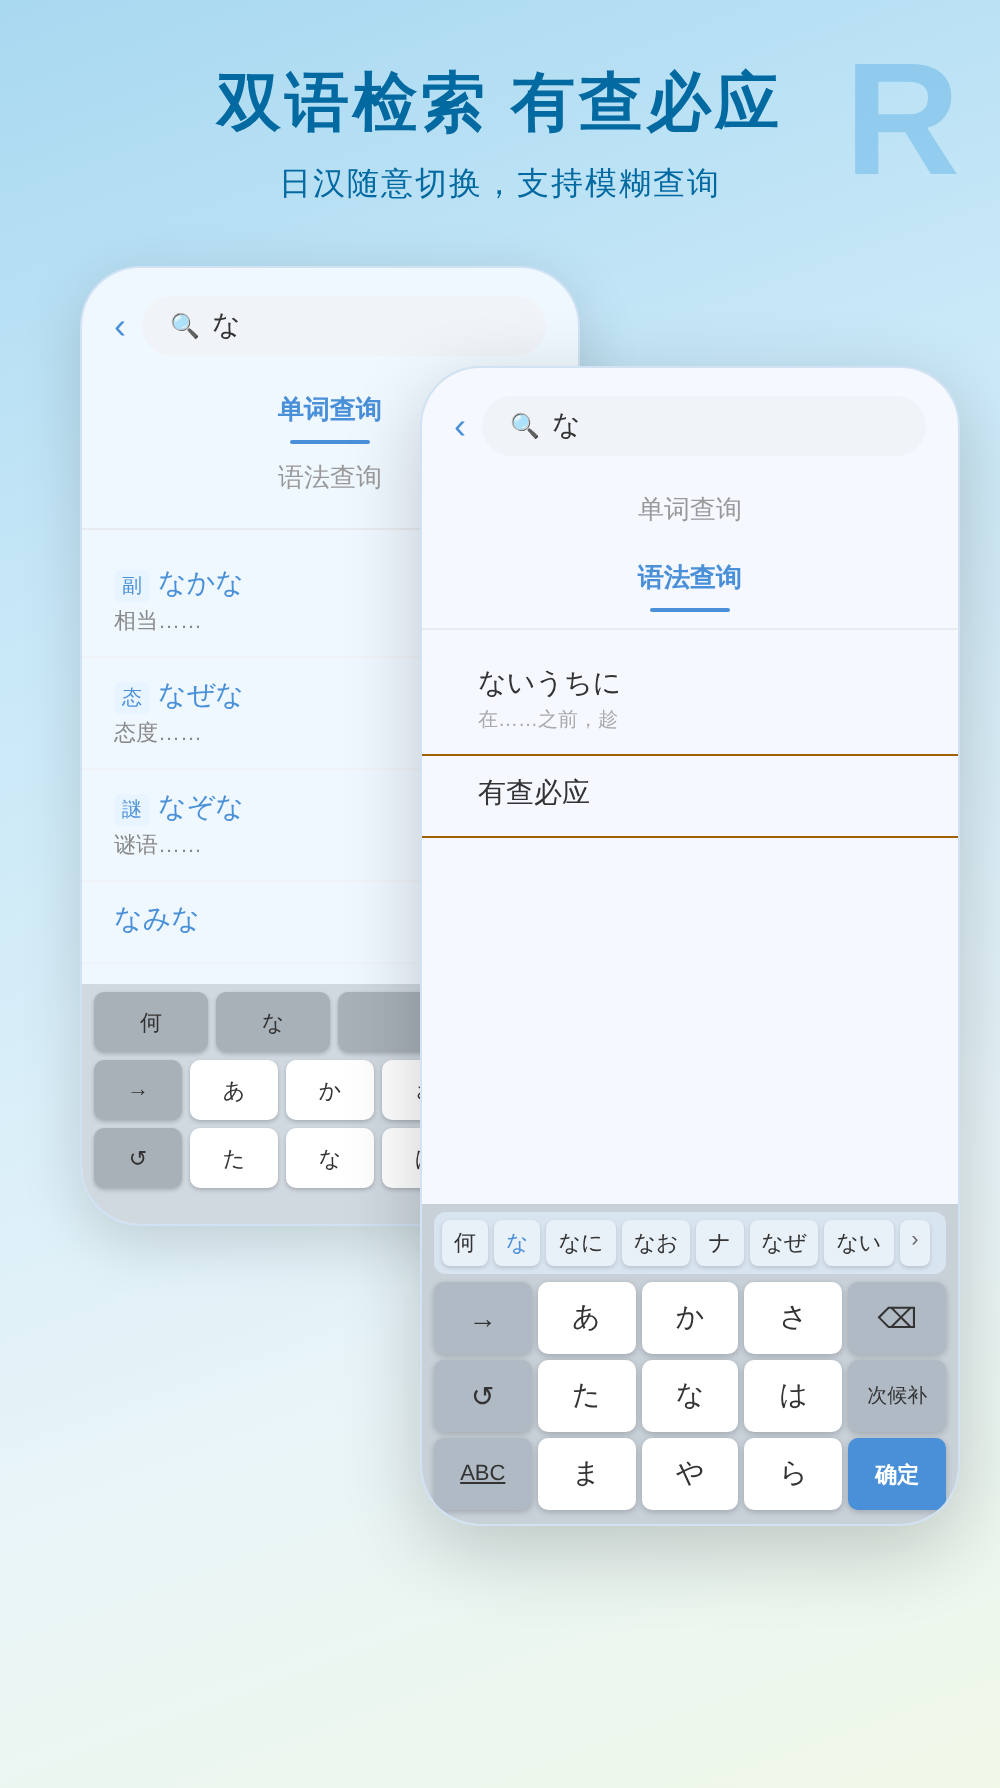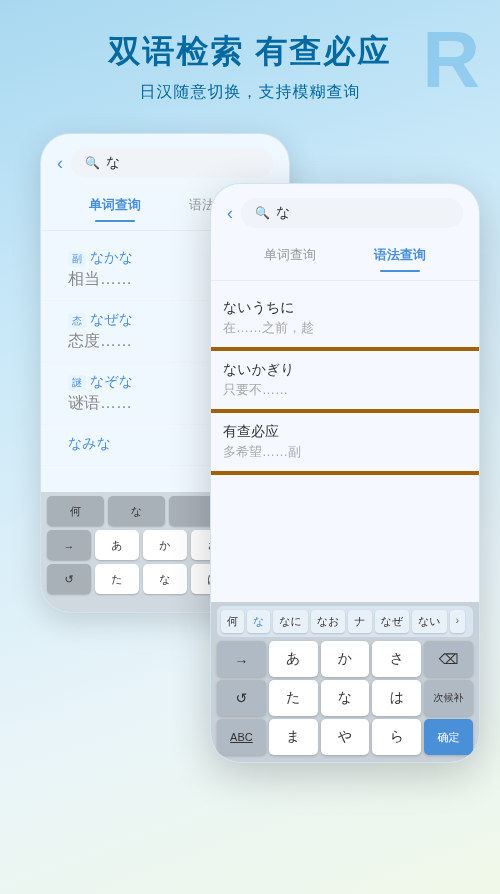--- a/index.html
+++ b/index.html
@@ -112,20 +112,21 @@
     .search-text {
       font-size: 14px;
       color: #333;
     }
 
     
     .tabs {
       display: flex;
       padding: 0 24px;
       margin-bottom: 8px;
+      flex-direction: column;
     }
     .tab {
       flex: 1;
       text-align: center;
       padding: 8px 4px;
       font-size: 13px;
       color: #999;
       position: relative;
     }
     .tab.active {
@@ -146,30 +147,30 @@
 
     
     .divider {
       height: 1px;
       background: #e8ecf0;
       margin: 0 0 8px;
     }
 
     
     .list-item {
-      padding: 10px 27px;
+      padding: 10px 16px;
       border-bottom: 1px solid #f0f4f8;
     }
     .list-item-jp {
       font-size: 14px;
       color: #4a90d9;
       margin-bottom: 2px;
     }
     .list-item-cn {
-      font-size: 16px;
+      font-size: 11px;
       color: #888;
     }
     .list-item-tag {
       display: inline-block;
       background: #e8f4ff;
       color: #4a90d9;
       font-size: 10px;
       padding: 1px 4px;
       border-radius: 3px;
       margin-right: 4px;
@@ -271,38 +272,39 @@
       justify-content: center;
       box-shadow: 0 1px 3px rgba(0,0,0,0.2);
     }
     .fkbd-key.dark {
       background: #b0bac4;
     }
     .fkbd-key.blue {
       background: #4a90d9;
       color: white;
       font-size: 11px;
+      font-weight: bold;
     }
     .fkbd-key.wide-text {
       font-size: 10px;
     }
 
     
     .grammar-item {
-      padding: 10px 12px;
-      border-bottom: 4px solid #a16207;
+      padding: 10px 28px;
+      border-bottom: 1px solid #a16207;
     }
     .grammar-jp {
       font-size: 14px;
       color: #333;
       font-weight: 500;
       margin-bottom: 2px;
     }
     .grammar-cn {
-      font-size: 13px;
+      font-size: 10px;
       color: #aaa;
     }
 
   </style>
 </head>
 <body>
 
 <div class="header">
   <div class="r-logo">R</div>
   <div class="header-title">双语检索 有查必应</div>
@@ -376,26 +378,21 @@
       <div class="tab">单词查询</div>
       <div class="tab active">语法查询</div>
     </div>
     <div class="divider"></div>
 
     <div class="grammar-item">
       <div class="grammar-jp">ないうちに</div>
       <div class="grammar-cn">在……之前，趁</div>
     </div>
     <div class="grammar-item">
-      <div class="grammar-jp">ないかぎり</div>
-      <div class="grammar-cn">只要不……</div>
-    </div>
-    <div class="grammar-item">
       <div class="grammar-jp">有查必应</div>
-      <div class="grammar-cn">多希望……副</div>
     </div>
 
     <div class="front-keyboard">
 
       <div class="front-kbd-row1" style="display:flex;gap:3px;margin-bottom:4px;background:#d8e4f0;border-radius:6px;padding:4px;">
         <span class="kana-key">何</span>
         <span class="kana-key active">な</span>
         <span class="kana-key">なに</span>
         <span class="kana-key">なお</span>
         <span class="kana-key">ナ</span>

